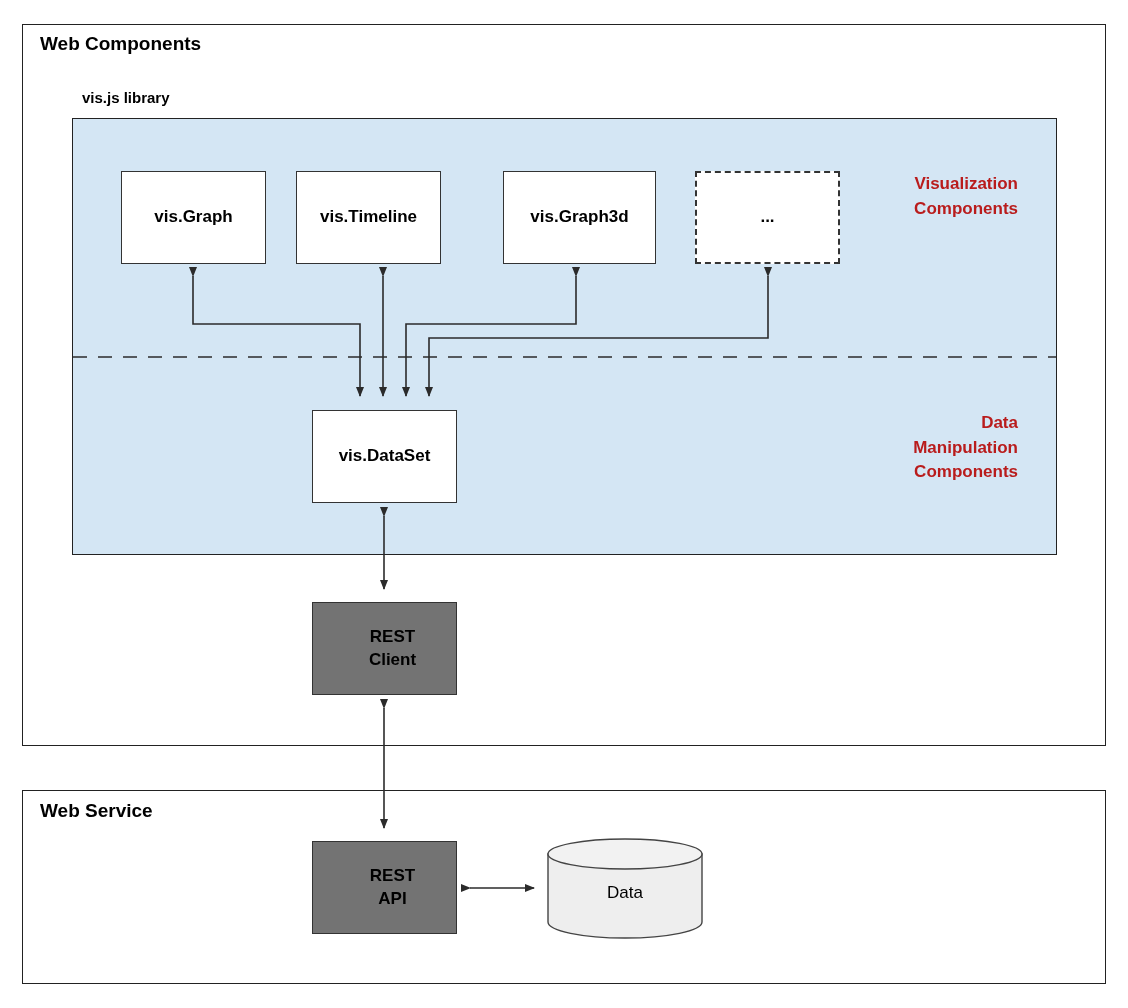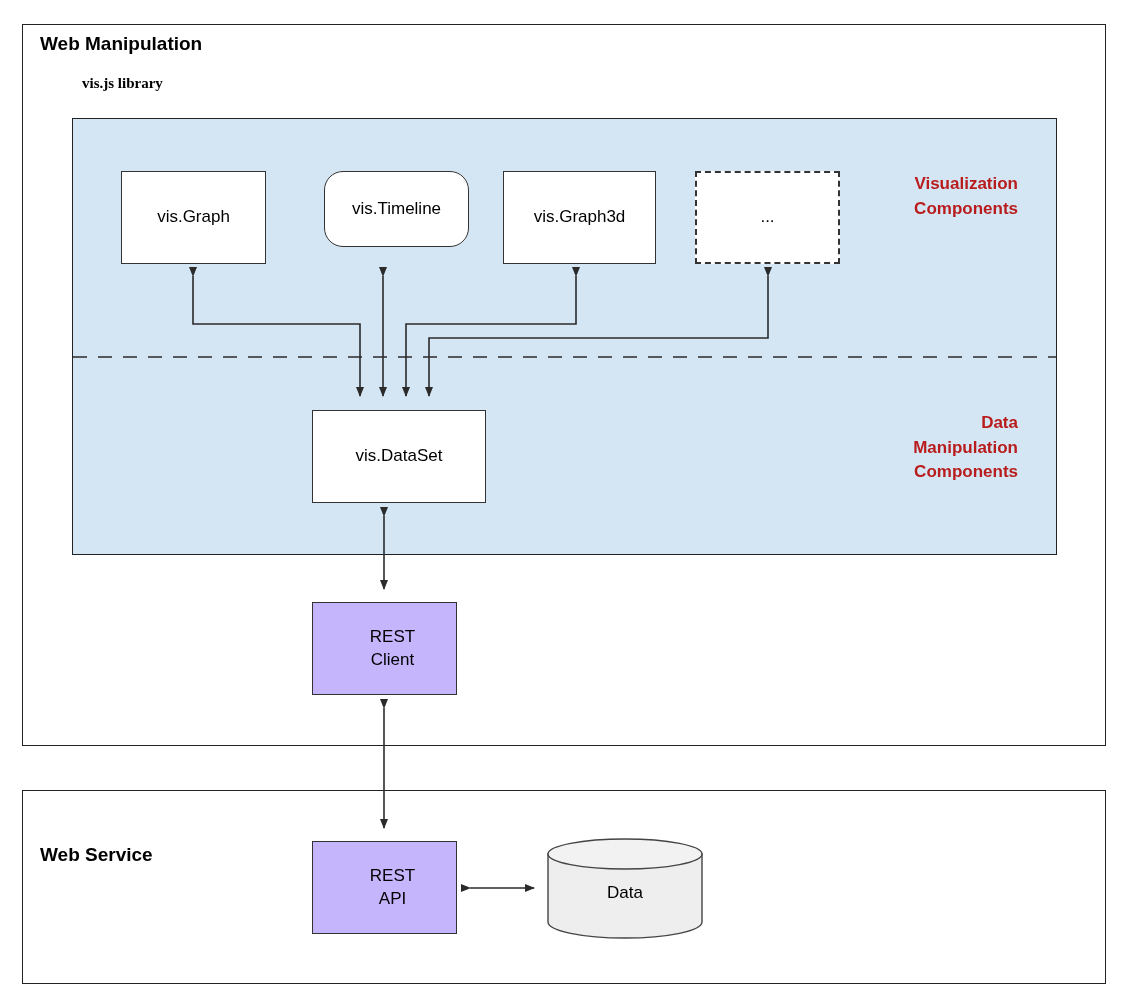--- a/index.html
+++ b/index.html
@@ -50,26 +50,27 @@
     border: 1px solid #333333;
     background: #ffffff;
     display: flex;
     align-items: center;
     justify-content: center;
     text-align: center;
     font-size: 17px;
     color: #000000;
     line-height: 1.3;
     white-space: pre-line;
+    font-weight: bold;
   }
   .node.dashed {
     border: 2px dashed #333333;
   }
   .node.gray {
-    background: #c4b5fd;
+    background: #737373;
     padding-left: 16px;
   }
   .side-label {
     position: absolute;
     font-weight: bold;
     font-size: 17px;
     color: #b91c1c;
     text-align: right;
     line-height: 1.45;
     white-space: pre-line;
@@ -93,48 +94,48 @@
     position: absolute;
     pointer-events: none;
   }
 </style>
 </head>
 <body>
 
 <div id="canvas">
 
   <div class="frame" style="left:22px; top:24px; width:1084px; height:722px;"></div>
-  <div class="frame-title" style="left:40px; top:33px;">Web Manipulation</div>
+  <div class="frame-title" style="left:40px; top:33px;">Web Components</div>
 
-  <div class="panel-title" style="left:82px; top:75px;font-family:Liberation Serif, serif;">vis.js library</div>
+  <div class="panel-title" style="left:82px; top:89px;">vis.js library</div>
 
   <div class="blue-panel" style="left:72px; top:118px; width:985px; height:437px;"></div>
 
   <div class="node" style="left:121px; top:171px; width:145px; height:93px;">vis.Graph</div>
 
-  <div class="node" style="left:324px; top:171px; width:145px; height:76px;border-radius:19px;">vis.Timeline</div>
+  <div class="node" style="left:296px; top:171px; width:145px; height:93px;">vis.Timeline</div>
 
   <div class="node" style="left:503px; top:171px; width:153px; height:93px;">vis.Graph3d</div>
 
   <div class="node dashed" style="left:695px; top:171px; width:145px; height:93px;">...</div>
 
   <div class="side-label" style="left:760px; top:172px; width:258px;">Visualization
 Components</div>
 
   <div class="side-label" style="left:760px; top:411px; width:258px;">Data
 Manipulation
 Components</div>
 
-  <div class="node" style="left:312px; top:410px; width:174px; height:93px;">vis.DataSet</div>
+  <div class="node" style="left:312px; top:410px; width:145px; height:93px;">vis.DataSet</div>
 
   <div class="node gray" style="left:312px; top:602px; width:145px; height:93px;">REST
 Client</div>
 
   <div class="frame" style="left:22px; top:790px; width:1084px; height:194px;"></div>
-  <div class="frame-title" style="left:40px; top:800px;margin-top:44px;">Web Service</div>
+  <div class="frame-title" style="left:40px; top:800px;">Web Service</div>
 
   <div class="node gray" style="left:312px; top:841px; width:145px; height:93px;">REST
 API</div>
 
   <svg class="cyl" style="left:546px; top:838px;" width="158" height="102" viewBox="0 0 158 102">
     <path d="M2,16 L2,84 A77,16 0 0,0 156,84 L156,16 Z" fill="#eeeeee" stroke="#444444" stroke-width="1.4"></path>
     <ellipse cx="79" cy="16" rx="77" ry="15" fill="#f2f2f2" stroke="#444444" stroke-width="1.4"></ellipse>
   </svg>
   <div class="cyl-label" style="left:546px; top:883px; width:158px;">Data</div>
 

